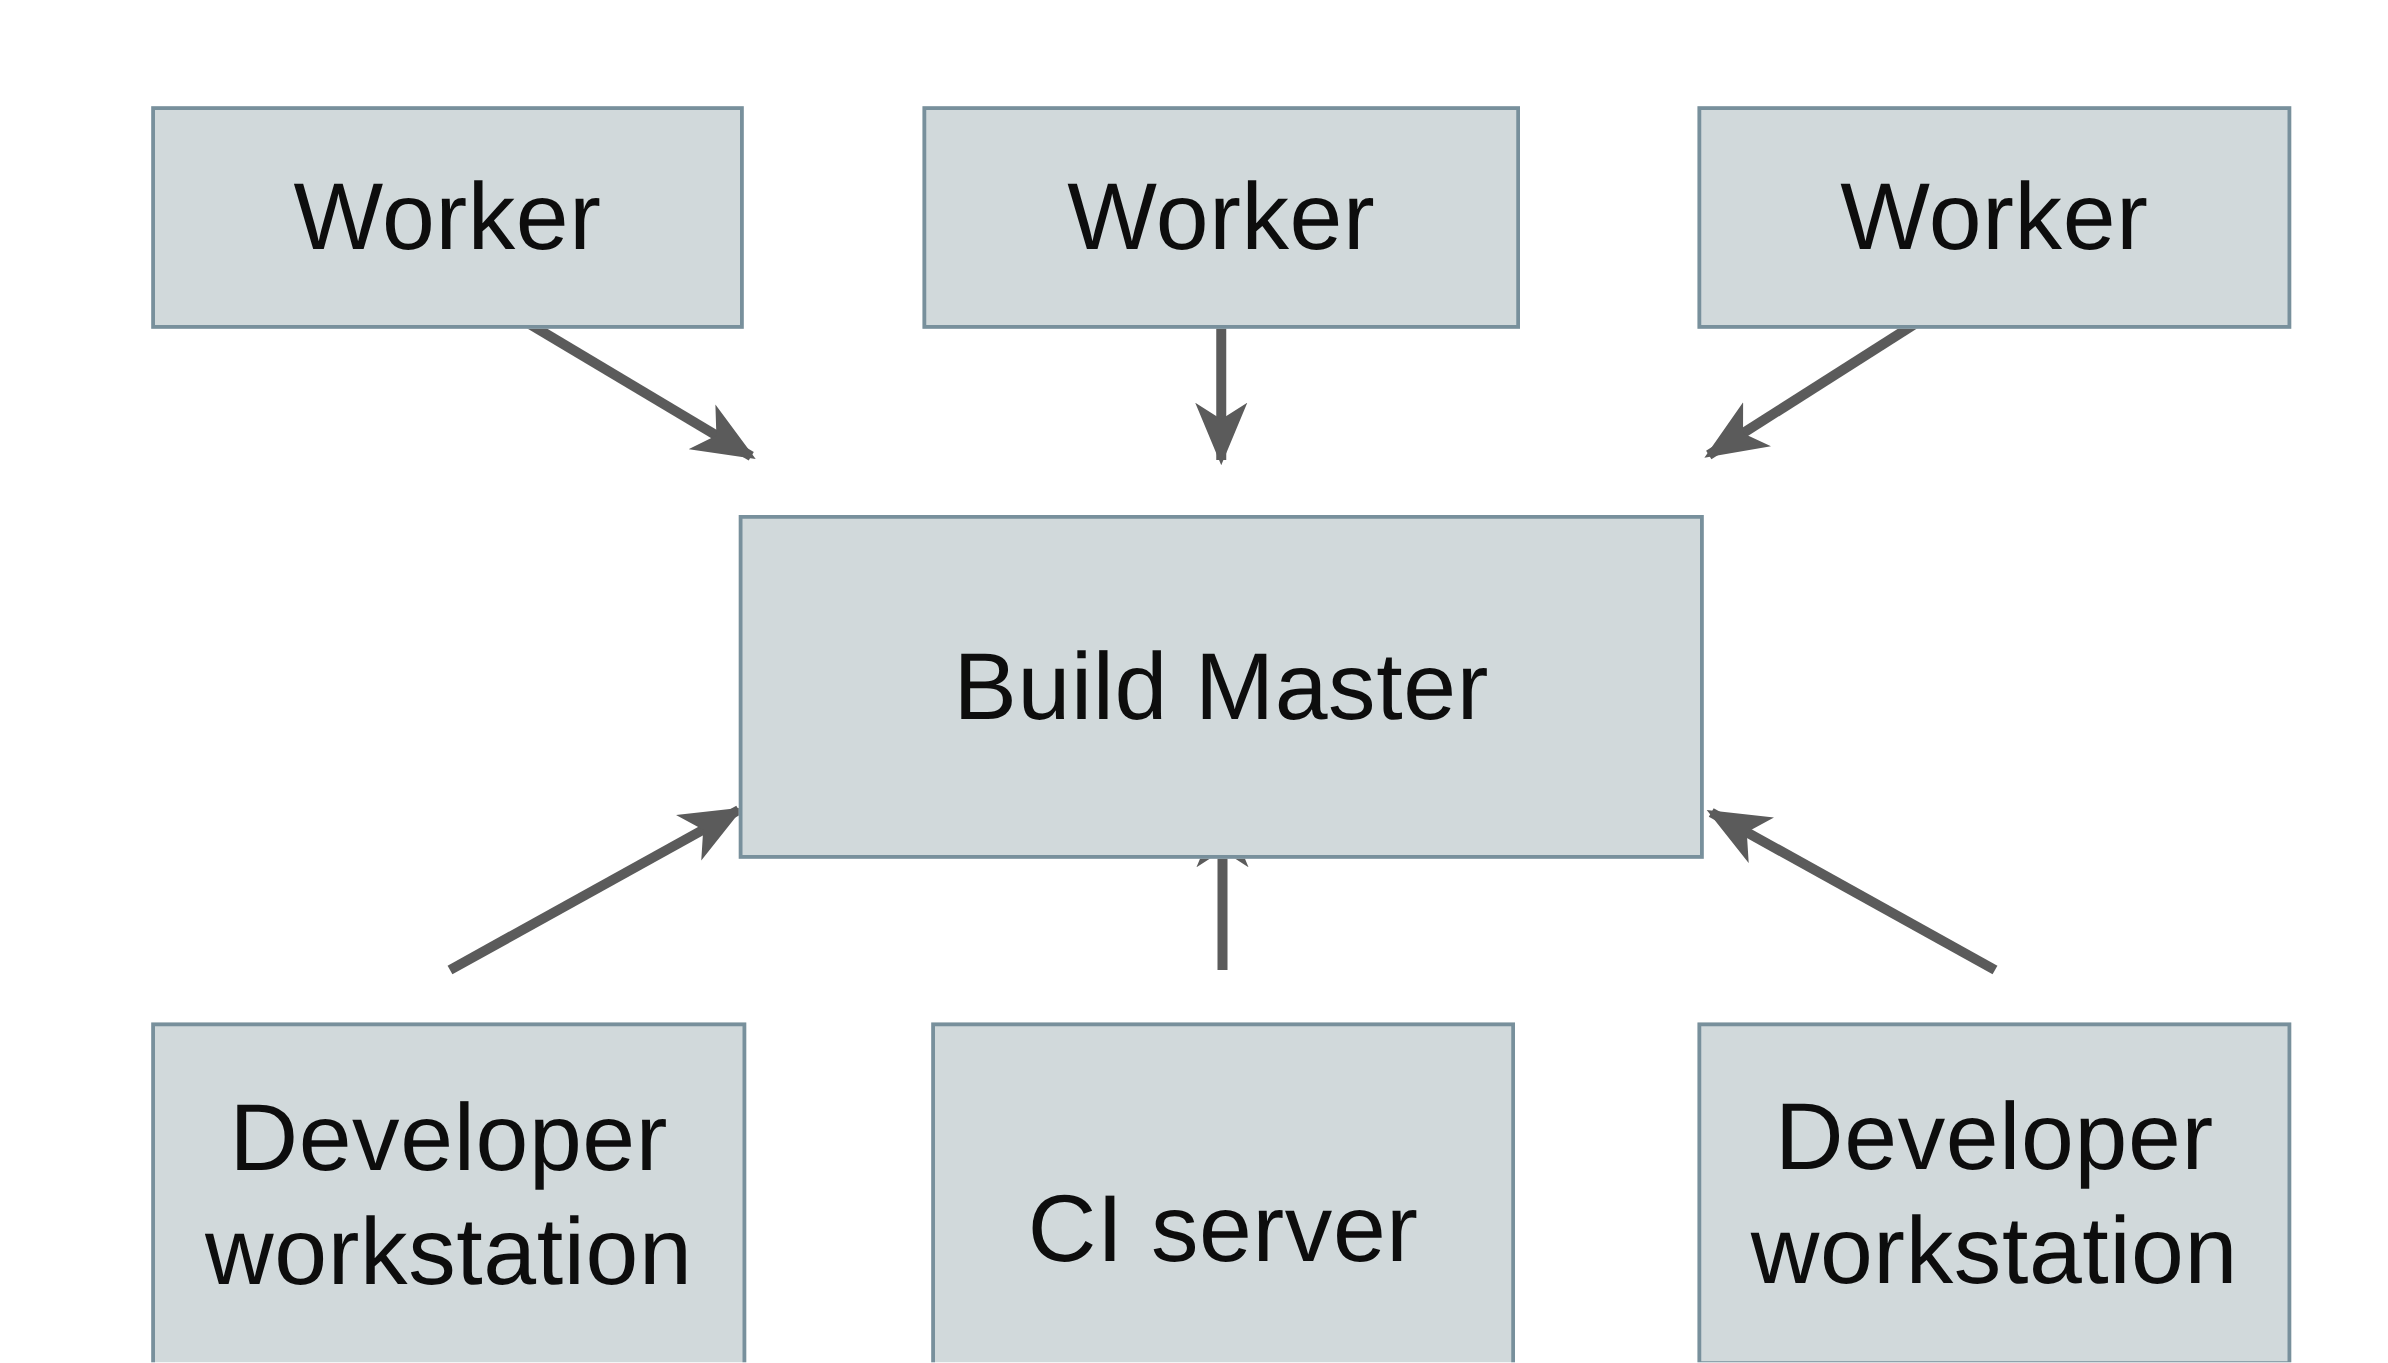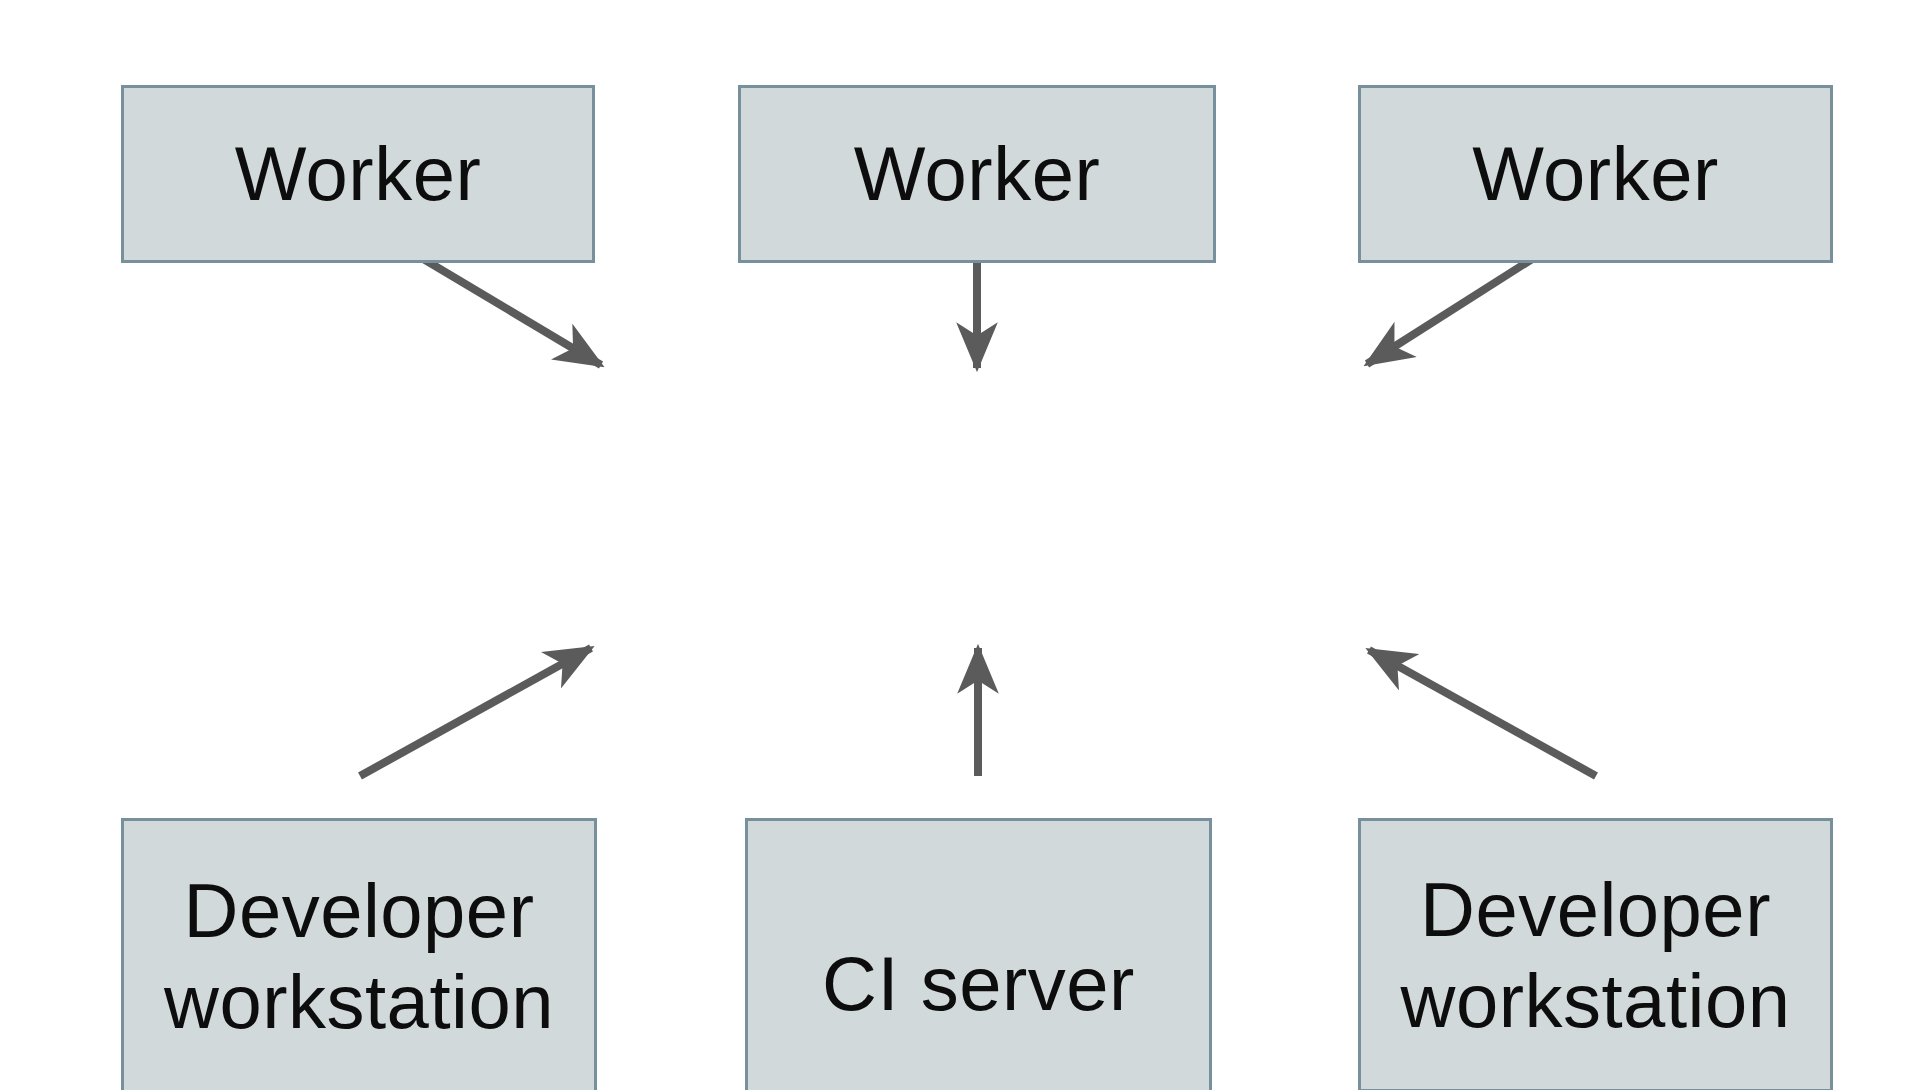--- a/index.html
+++ b/index.html
@@ -76,20 +76,23 @@
   </div>
 
   <div class="node" id="n-worker-center">
     <span class="node-label">Worker</span>
   </div>
 
   <div class="node" id="n-worker-right">
     <span class="node-label">Worker</span>
   </div>
 
+  <div class="node" id="n-build-master">
+    <span class="node-label">Build Master</span>
+  </div>
 
   <div class="node" id="n-dev-left">
     <span class="node-label">Developer workstation</span>
   </div>
 
   <div class="node" id="n-ci-server">
     <span class="node-label">CI server</span>
   </div>
 
   <div class="node" id="n-dev-right">

